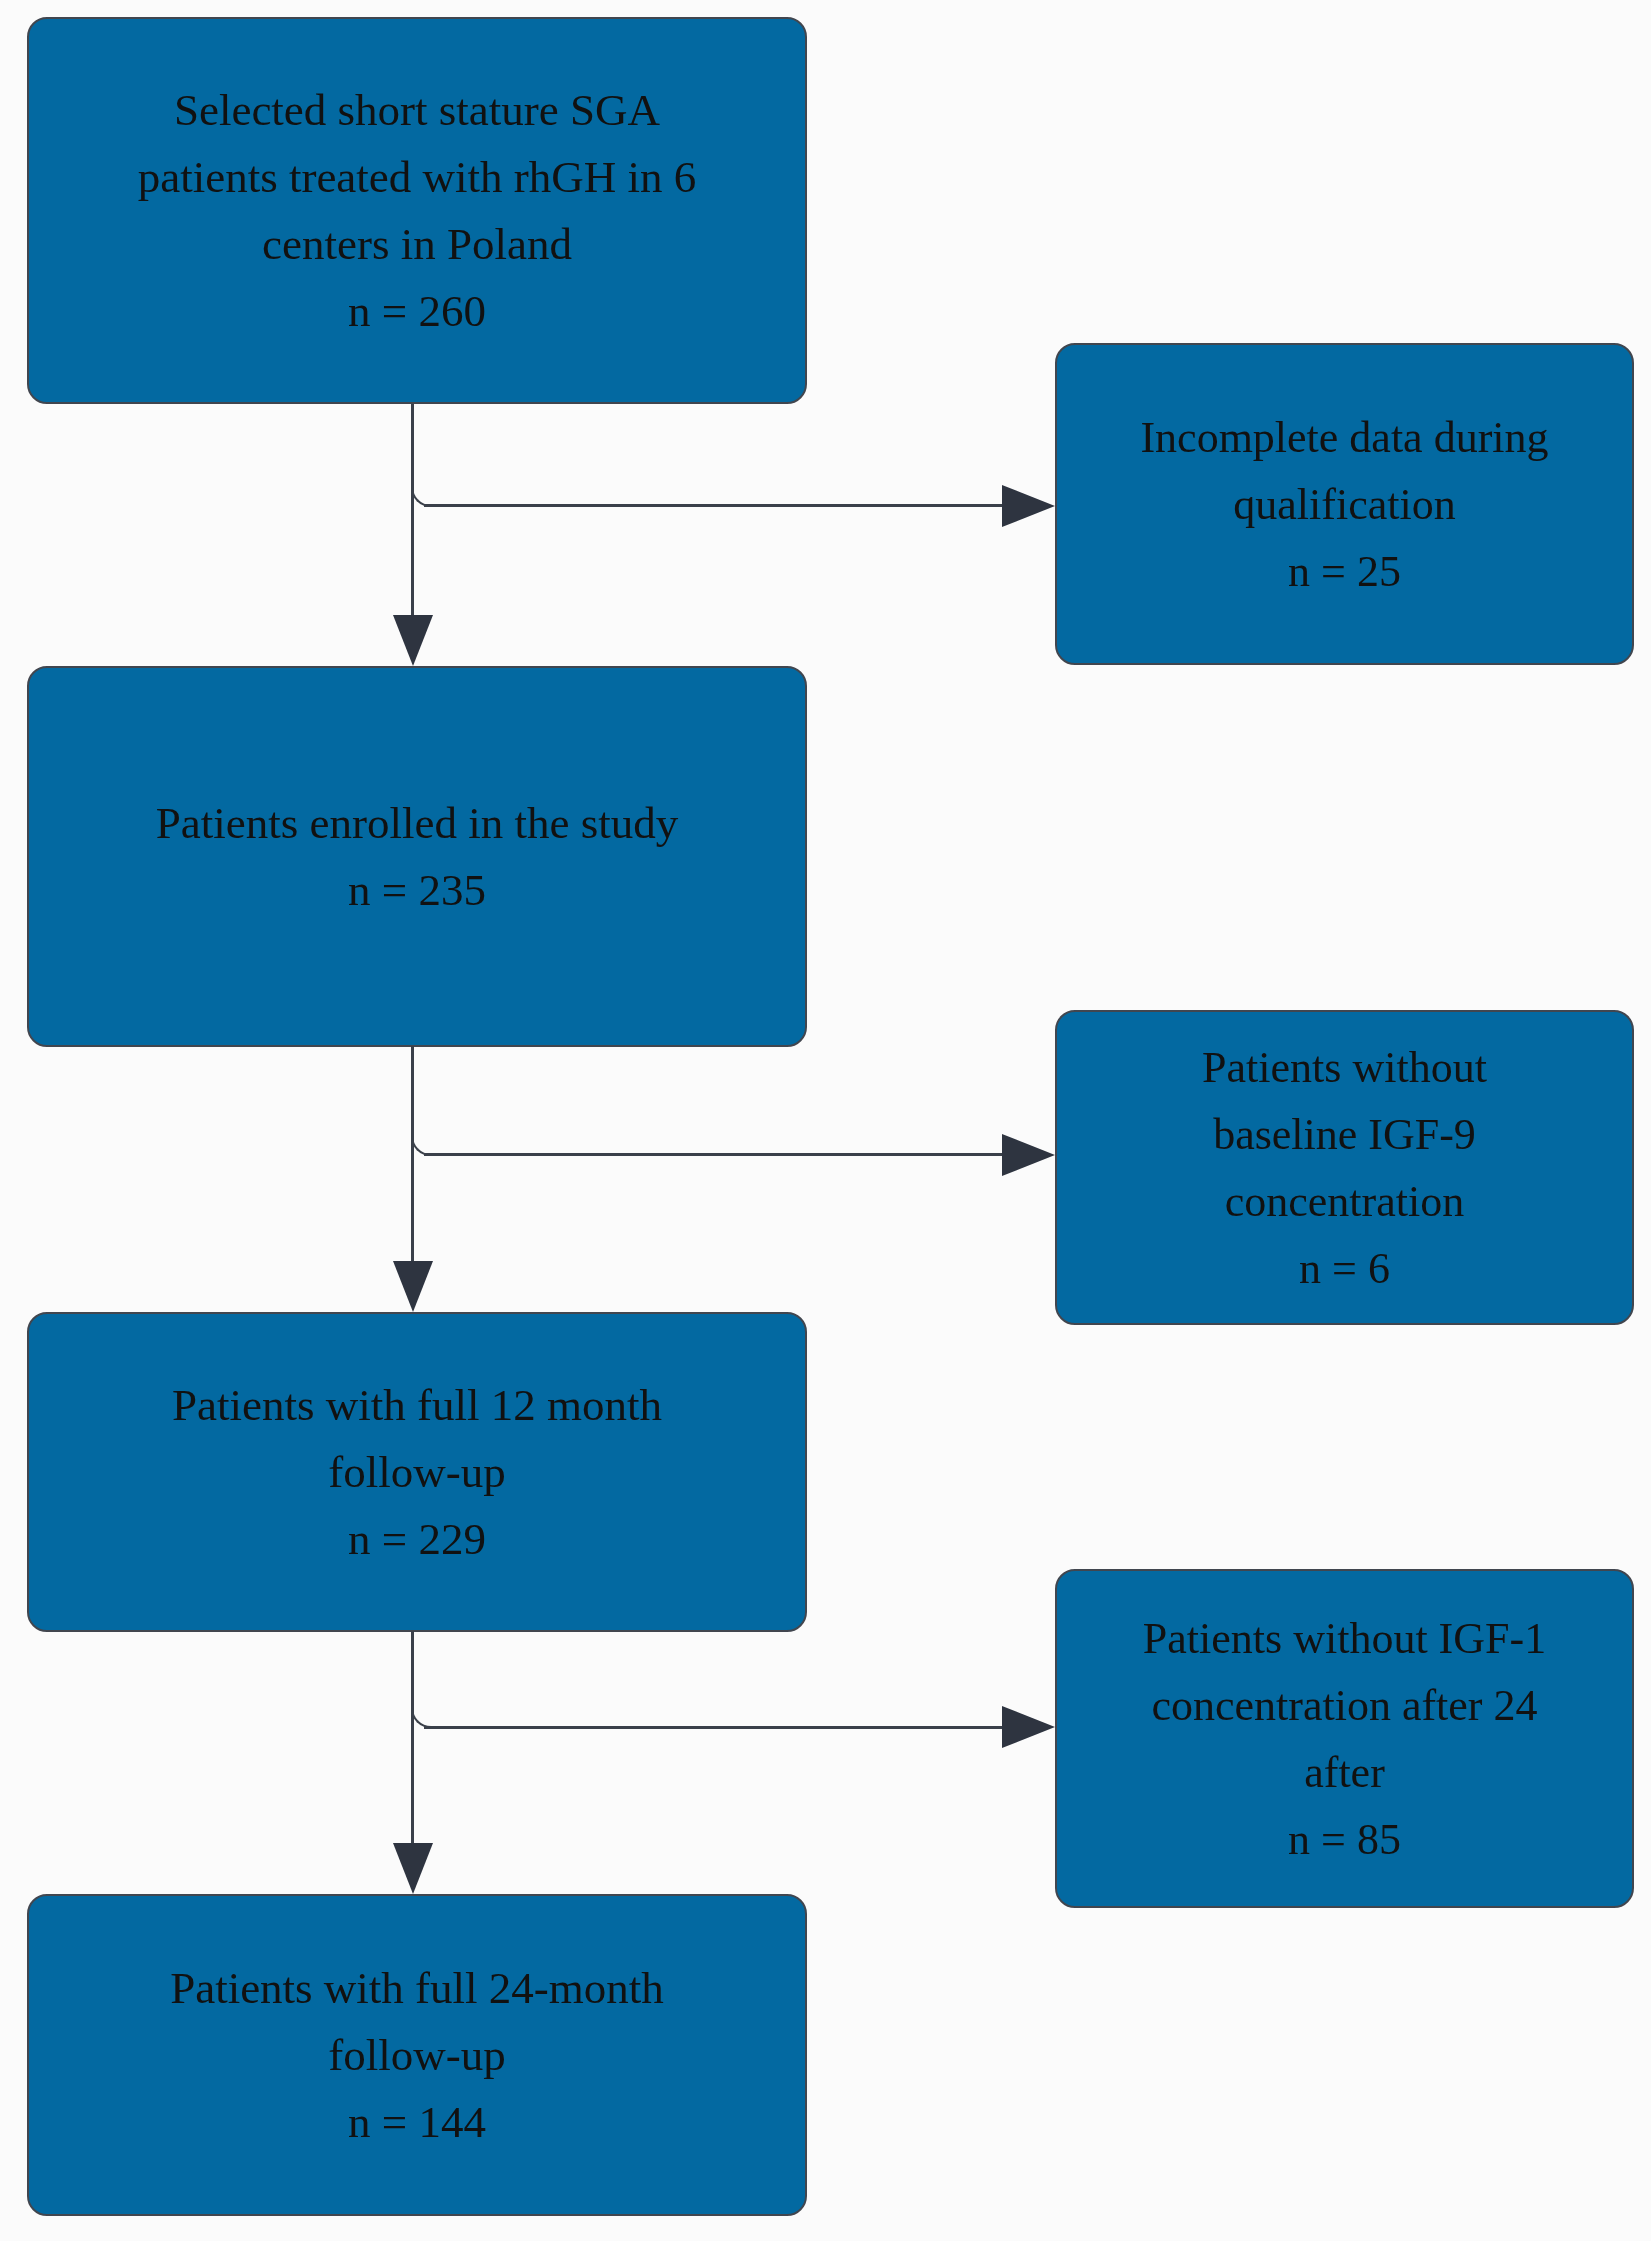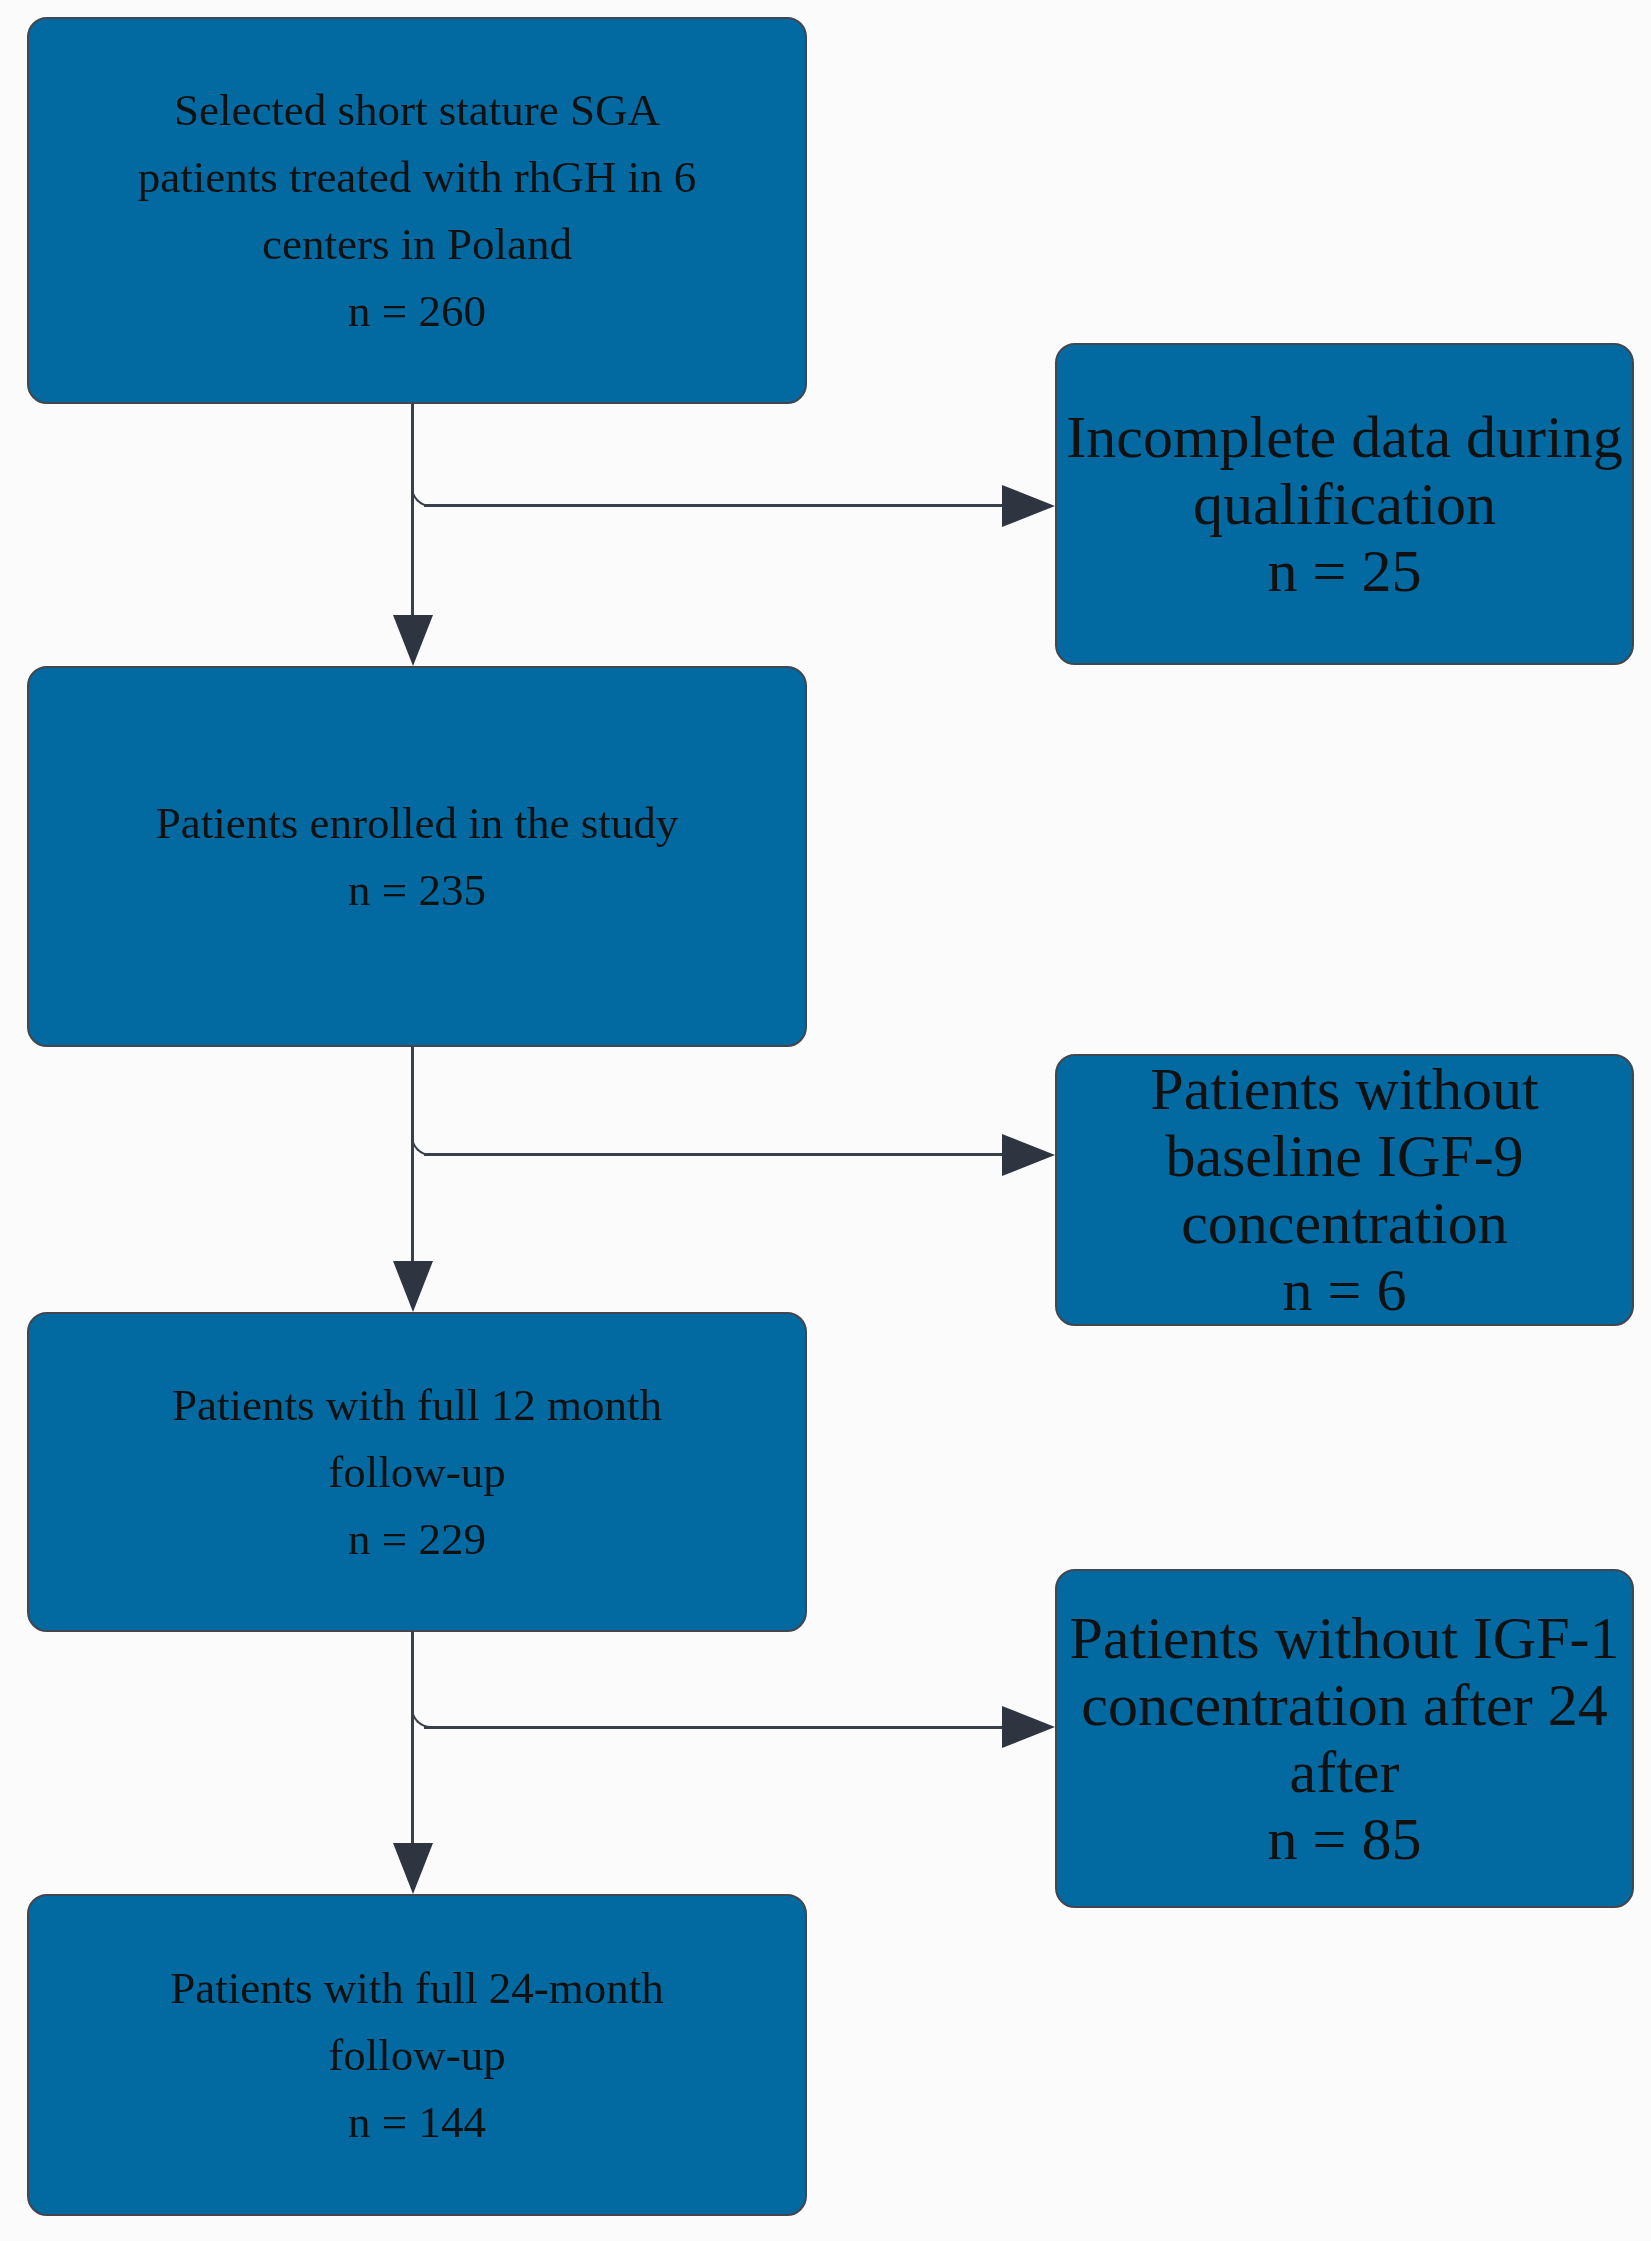--- a/index.html
+++ b/index.html
@@ -22,21 +22,21 @@
     background: #0369a1;
     border: 2.7px solid #41464f;
     border-radius: 20px;
     display: flex;
     flex-direction: column;
     justify-content: center;
     align-items: center;
     text-align: center;
   }
   .main-box { font-size: 45px; line-height: 67px; }
-  .side-box { font-size: 60px; line-height: 67px; }
+  .side-box { font-size: 44px; line-height: 67px; }
   .vline {
     position: absolute;
     width: 2.7px;
     background: #3a404a;
   }
   .hline {
     position: absolute;
     height: 2.7px;
     background: #3a404a;
   }
@@ -95,21 +95,21 @@
     <div>follow-up</div>
     <div>n = 144</div>
   </div>
 
   <div class="box side-box" style="left:1055px; top:343px; width:579px; height:322px;">
     <div>Incomplete data during</div>
     <div>qualification</div>
     <div>n = 25</div>
   </div>
 
-  <div class="box side-box" style="left:1055px; top:1054px; width:579px; height:272px;text-align:right;">
+  <div class="box side-box" style="left:1055px; top:1010px; width:579px; height:315px;text-align:right;">
     <div>Patients without</div>
     <div>baseline IGF-9</div>
     <div>concentration</div>
     <div>n = 6</div>
   </div>
 
   <div class="box side-box" style="left:1055px; top:1557px; width:579px; height:339px;margin-top:12px;">
     <div>Patients without IGF-1</div>
     <div>concentration after 24</div>
     <div>after</div>

